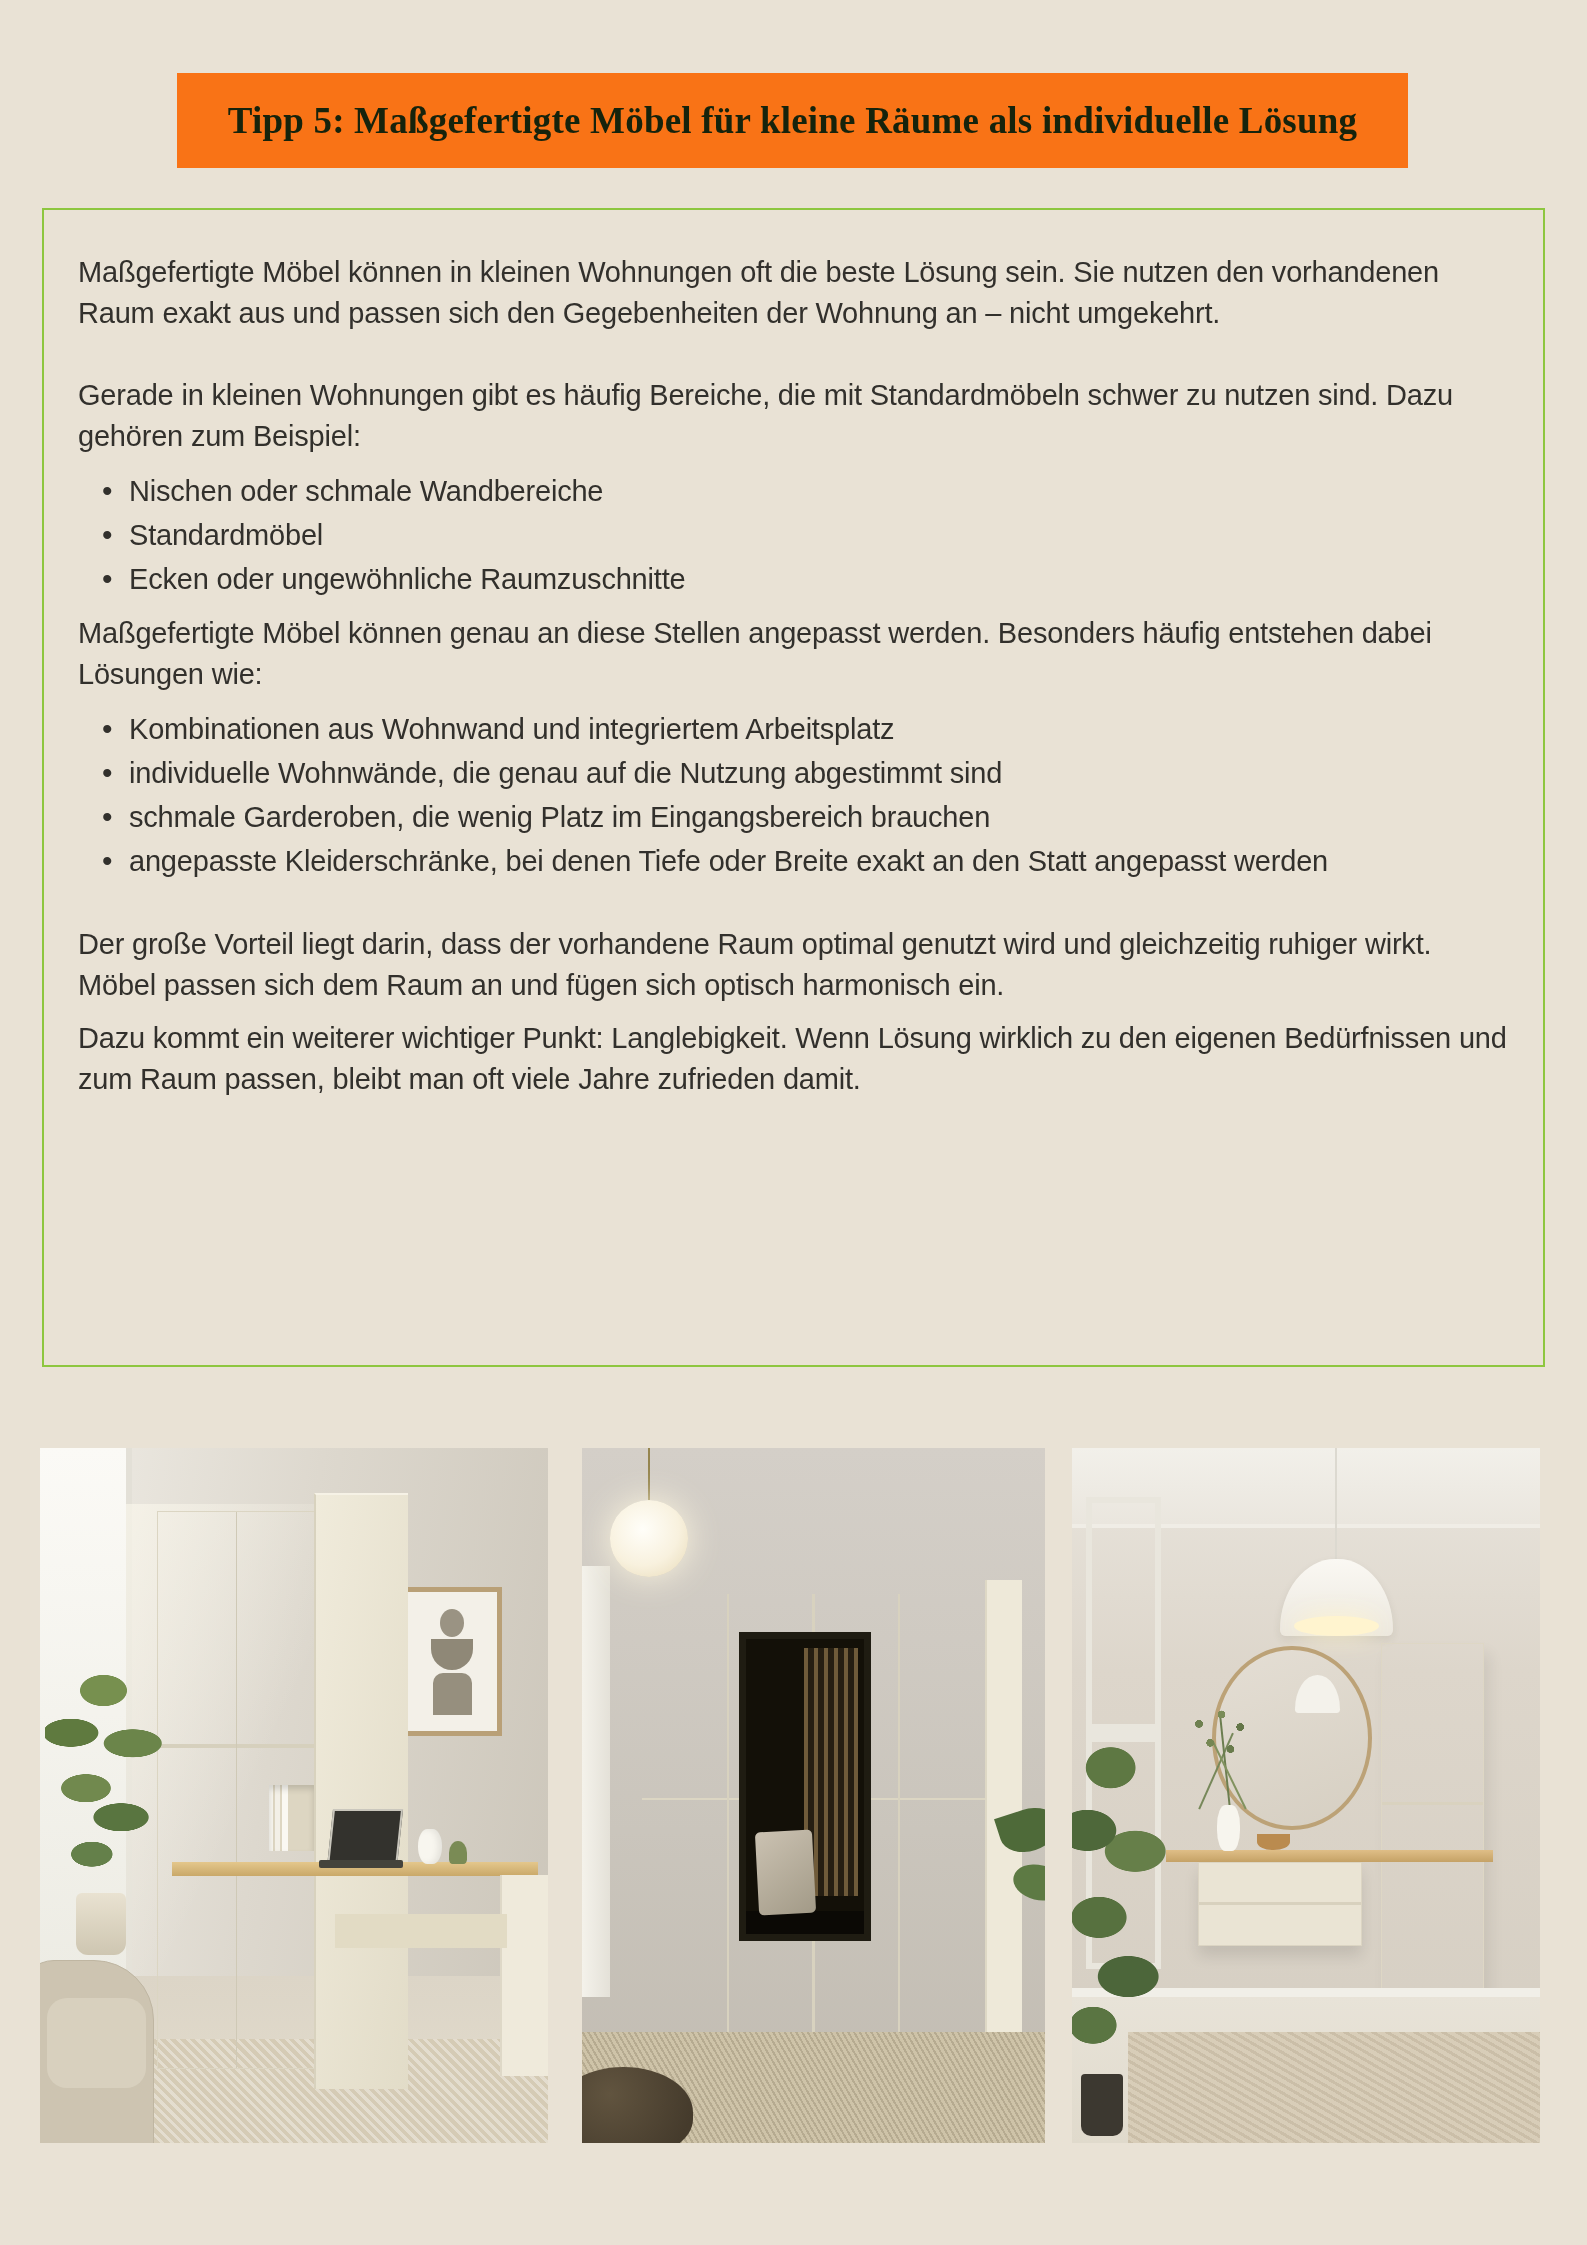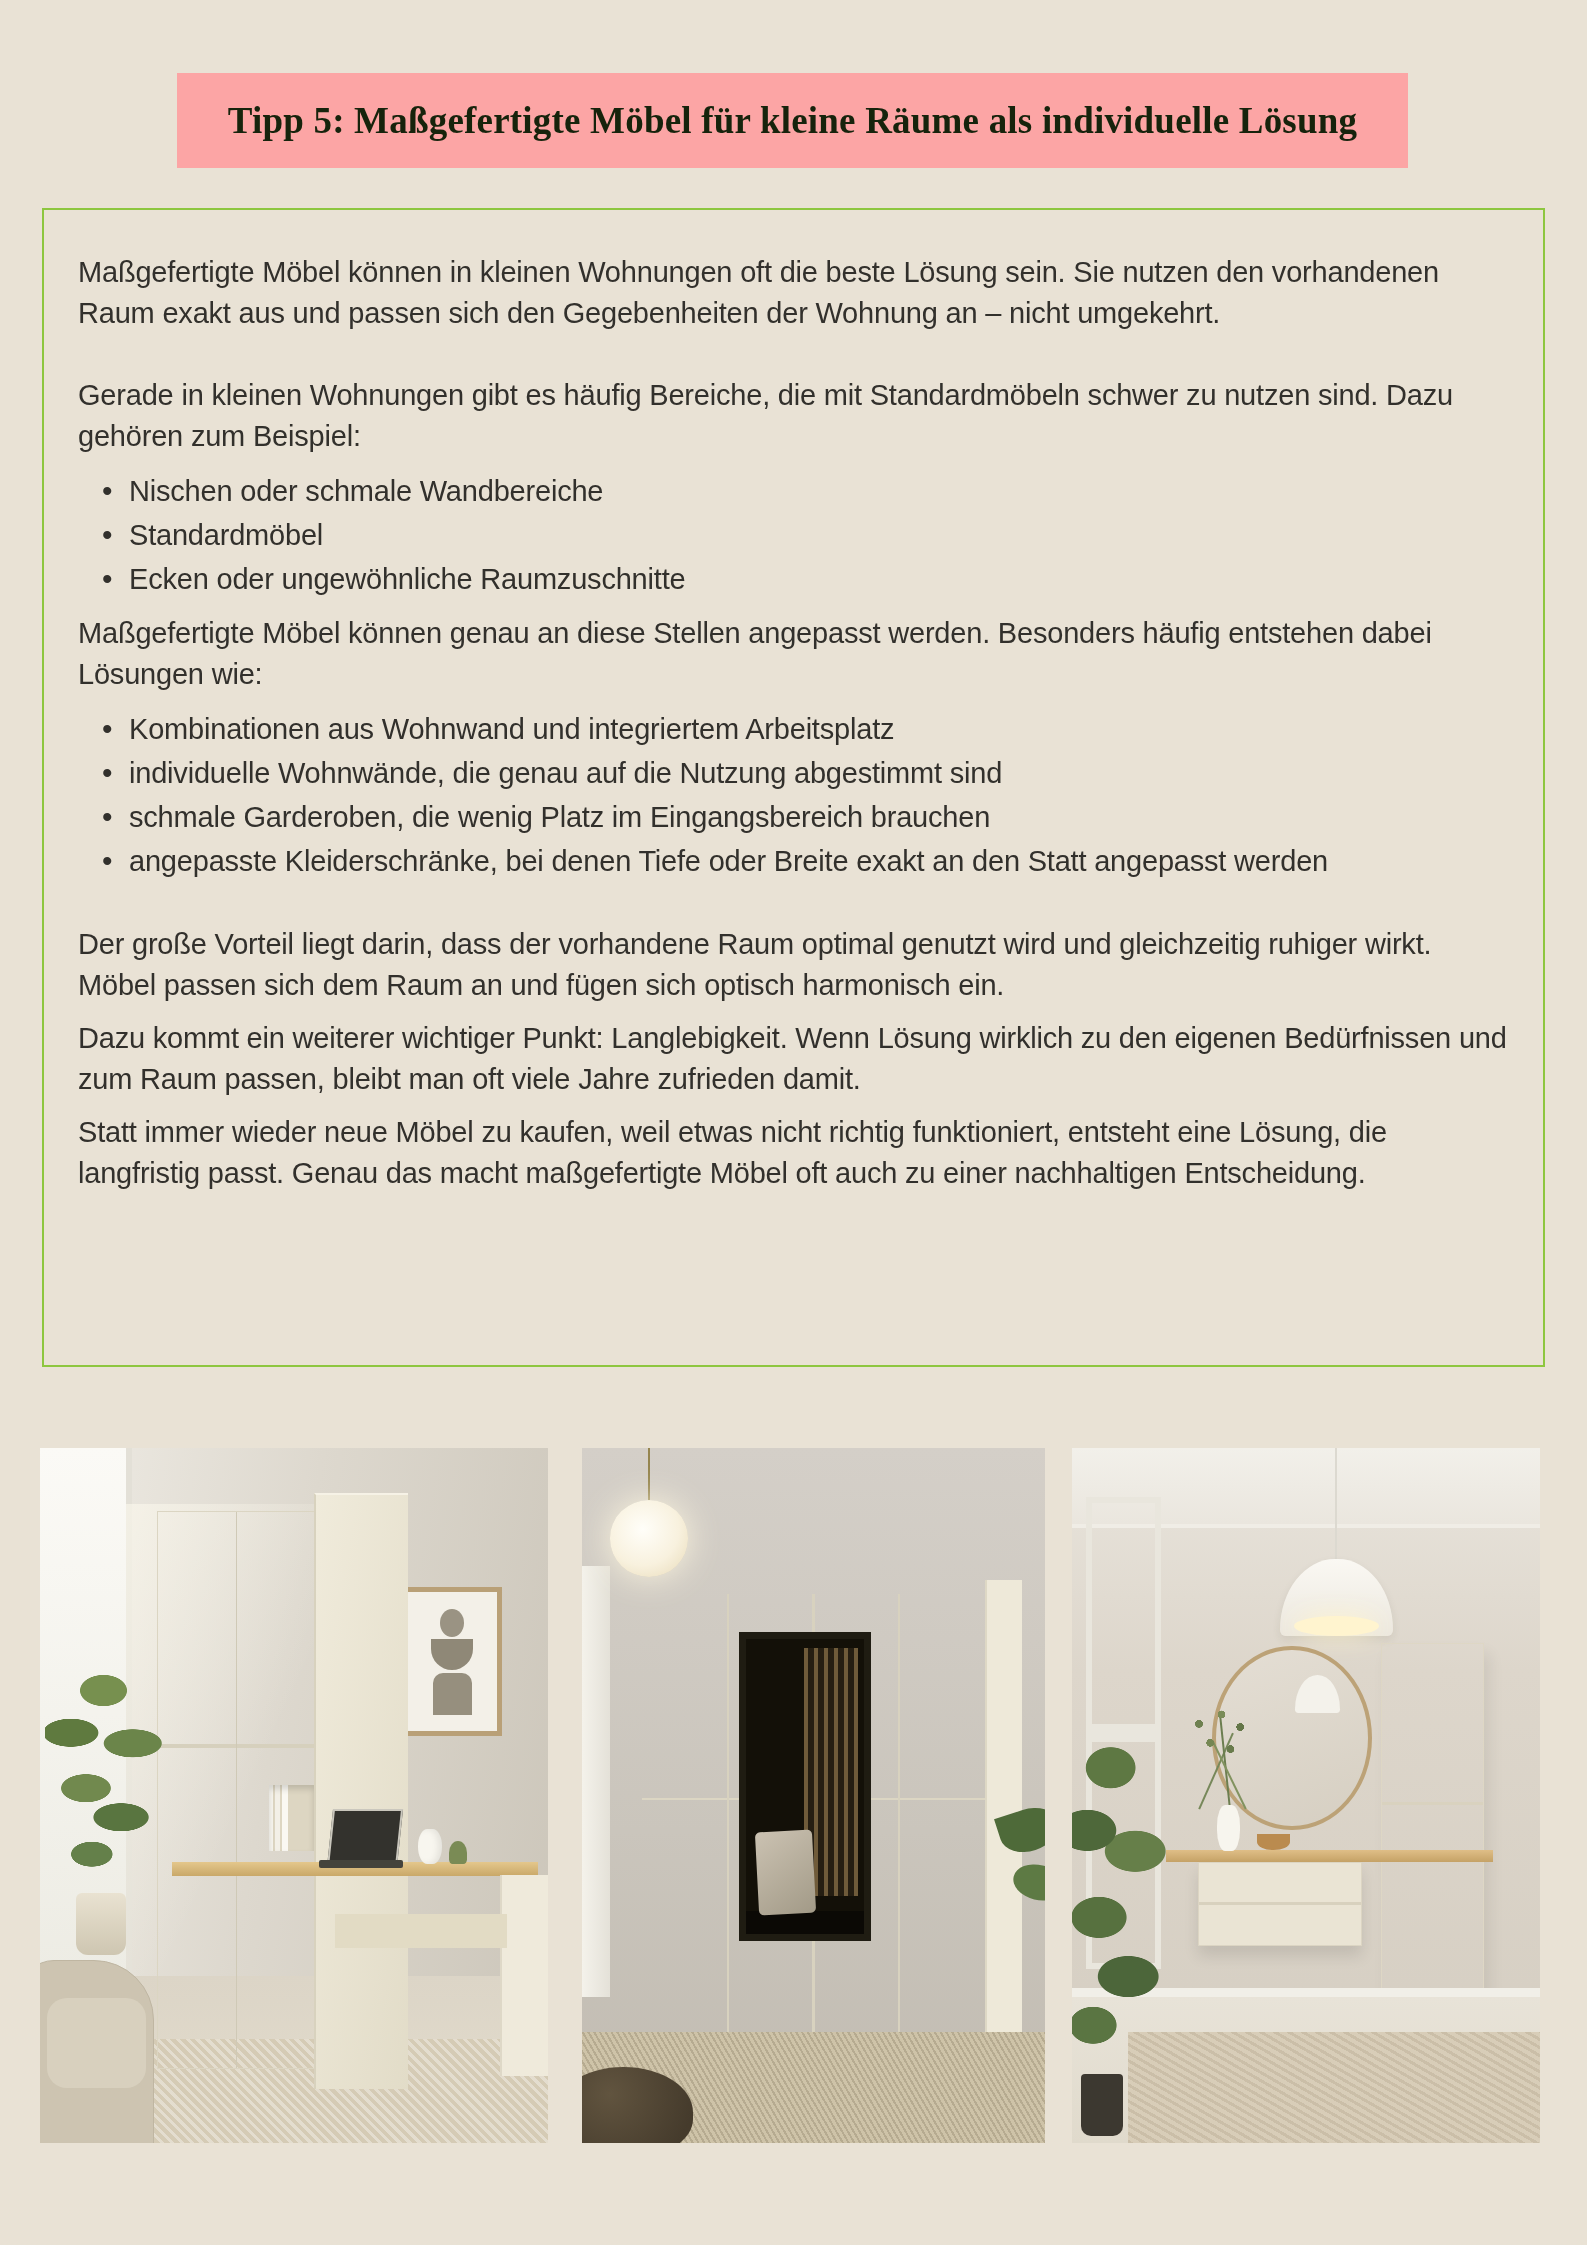--- a/index.html
+++ b/index.html
@@ -5,21 +5,21 @@
   html,body{margin:0;padding:0;}
   body{
     width:1587px;height:2245px;position:relative;overflow:hidden;
     background:#E9E2D5;
     font-family:"Liberation Sans",sans-serif;
     color:#32302C;
   }
   
   .banner{
     position:absolute;left:177px;top:73px;width:1231px;height:95px;
-    background:#fca5a5;display:flex;align-items:center;justify-content:center;
+    background:#f97316;display:flex;align-items:center;justify-content:center;
   }
   .banner h1{
     margin:0;font-family:"Liberation Serif",serif;font-weight:bold;
     font-size:37px;letter-spacing:.2px;color:#16230C;white-space:nowrap;
   }
   
   .article{
     position:absolute;left:42px;top:208px;width:1503px;height:1159px;
     border:2px solid #8DC63F;box-sizing:border-box;
     padding:30px 24px 0 22px;overflow:hidden;
@@ -150,21 +150,20 @@
   </ul>
   <p>Maßgefertigte Möbel können genau an diese Stellen angepasst werden. Besonders häufig entstehen dabei Lösungen wie:</p>
   <ul>
     <li>Kombinationen aus Wohnwand und integriertem Arbeitsplatz</li>
     <li>individuelle Wohnwände, die genau auf die Nutzung abgestimmt sind</li>
     <li>schmale Garderoben, die wenig Platz im Eingangsbereich brauchen</li>
     <li>angepasste Kleiderschränke, bei denen Tiefe oder Breite exakt an den Statt angepasst werden</li>
   </ul>
   <p class="gap">Der große Vorteil liegt darin, dass der vorhandene Raum optimal genutzt wird und gleichzeitig ruhiger wirkt. Möbel passen sich dem Raum an und fügen sich optisch harmonisch ein.</p>
   <p>Dazu kommt ein weiterer wichtiger Punkt: Langlebigkeit. Wenn Lösung wirklich zu den eigenen Bedürfnissen und zum Raum passen, bleibt man oft viele Jahre zufrieden damit.</p>
-  <p>Statt immer wieder neue Möbel zu kaufen, weil etwas nicht richtig funktioniert, entsteht eine Lösung, die langfristig passt. Genau das macht maßgefertigte Möbel oft auch zu einer nachhaltigen Entscheidung.</p>
 </section>
 
 <figure class="photo" id="photo1" role="img" style="margin:0" aria-label="Helles Homeoffice mit maßgefertigtem Schrank, integriertem Schreibtisch, Laptop, Zimmerpflanze, Wandbild und Sessel">
   <div class="p1-wall"></div>
   <div class="p1-window"></div>
   <div class="p1-sun"></div>
   <div class="p1-floor"></div>
   <div class="p1-rug"></div>
   <div class="p1-art">
     <div class="p1-art-shape1"></div>

